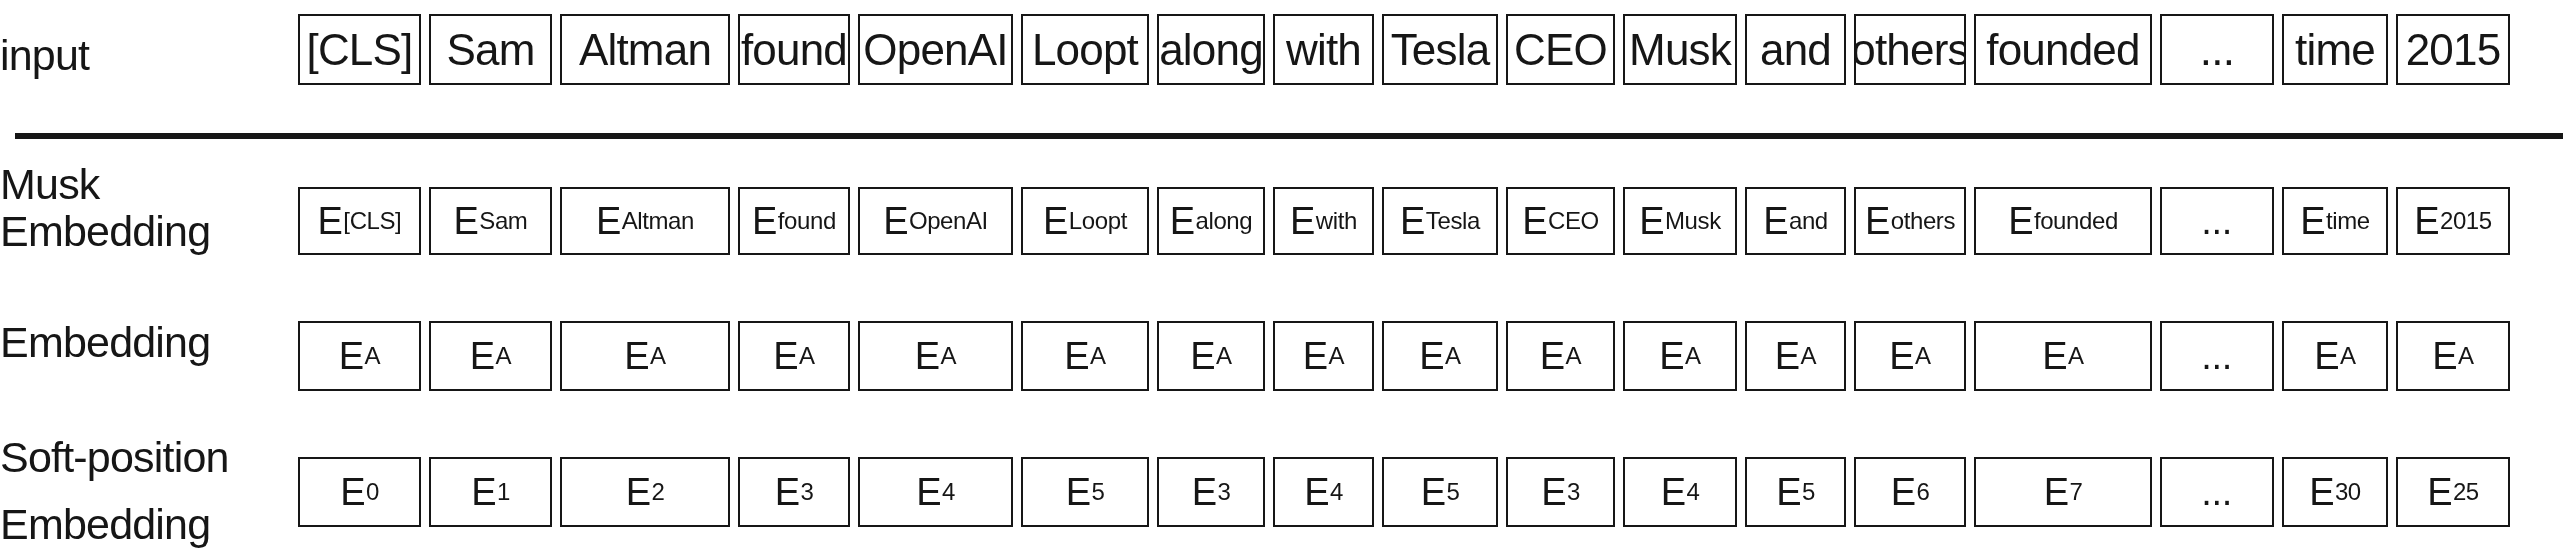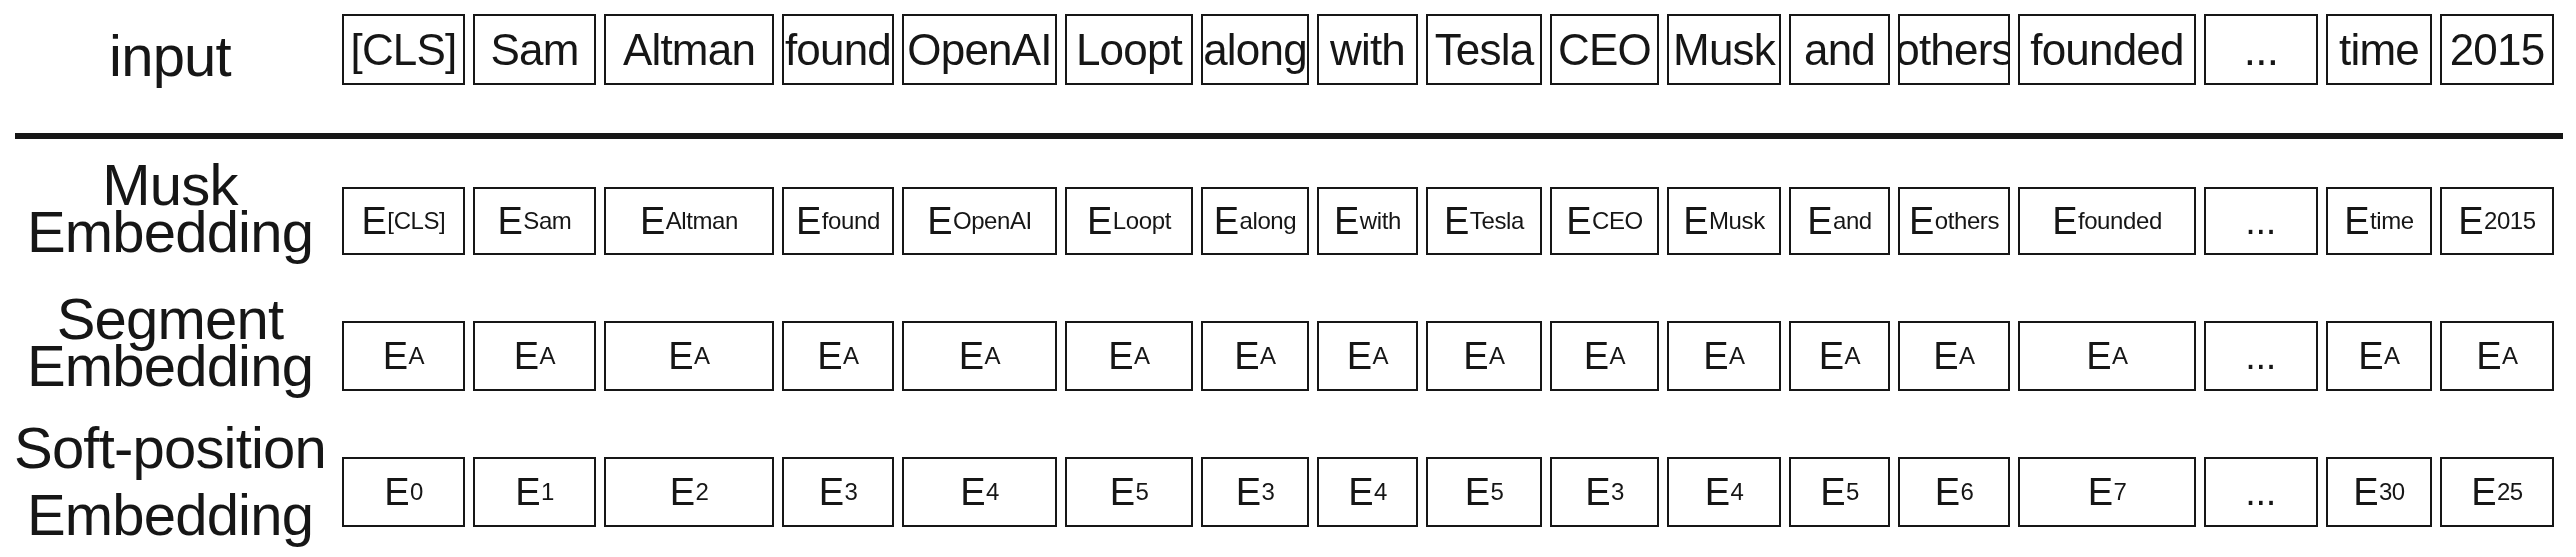--- a/index.html
+++ b/index.html
@@ -2,33 +2,33 @@
 <html style="font-size:12.7px"><head>
 <meta charset="utf-8">
 <style>
   html,body{margin:0;padding:0;background:#ffffff;}
   body{width:2576px;height:558px;position:relative;overflow:hidden;
        font-family:"Liberation Sans","DejaVu Sans",sans-serif;color:#161616;}
   .canvas{position:absolute;inset:0;}
 
   
   .rlabel{position:absolute;left:0;width:340px;display:flex;flex-direction:column;
-          align-items:center;justify-content:center;text-align:center;
-          font-size:58px;line-height:47px;letter-spacing:-0.8px;white-space:nowrap;
+          align-items:flex-start;justify-content:center;text-align:center;
+          font-size:43px;line-height:47px;letter-spacing:-0.8px;white-space:nowrap;
           font-stretch:condensed;}
   .rlabel.l1{top:14.2px;height:71px;transform:translateY(6.3px);}
   .rlabel.l2{top:187px;height:68px;transform:translateY(-12.7px);}
   .rlabel.l3{top:321px;height:70px;transform:translateY(-14.2px);}
-  .rlabel.l4{top:457px;height:70px;transform:translateY(-11px);gap:20px;}
+  .rlabel.l4{top:467px;height:70px;transform:translateY(-11px);gap:20px;}
 
   
   .sep{position:absolute;left:15px;top:133px;width:2548px;height:5.5px;background:#161616;}
 
   
-  .row{position:absolute;left:298px;display:flex;gap:8px;align-items:stretch;margin-left:44px;}
+  .row{position:absolute;left:298px;display:flex;gap:8px;align-items:stretch;}
   .row.r1{top:14.2px;height:71px;}
   .row.r2{top:187px;height:68px;}
   .row.r3{top:321px;height:70px;}
   .row.r4{top:457px;height:70px;}
 
   .cell{box-sizing:border-box;border:2.4px solid #161616;background:#fff;
         display:flex;align-items:center;justify-content:center;
         white-space:nowrap;overflow:hidden;}
   .r1 .cell{font-size:44px;letter-spacing:-0.8px;font-stretch:condensed;}
   .e{font-size:38px;letter-spacing:-0.4px;font-stretch:condensed;}
@@ -47,21 +47,20 @@
 <div class="canvas">
 
   <div class="rlabel l1">
     <div>input</div>
   </div>
   <div class="rlabel l2">
     <div>Musk</div>
     <div>Embedding</div>
   </div>
   <div class="rlabel l3">
-    <div>Segment</div>
     <div>Embedding</div>
   </div>
   <div class="rlabel l4">
     <div>Soft-position</div>
     <div>Embedding</div>
   </div>
 
   <div class="sep"></div>
 
   <div class="row r1">

